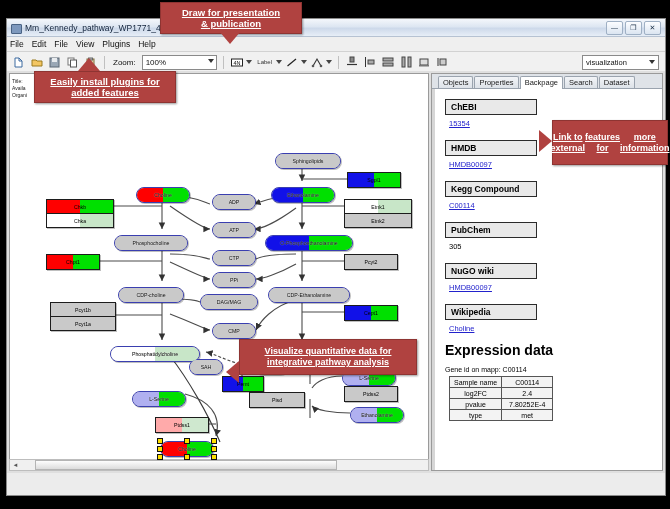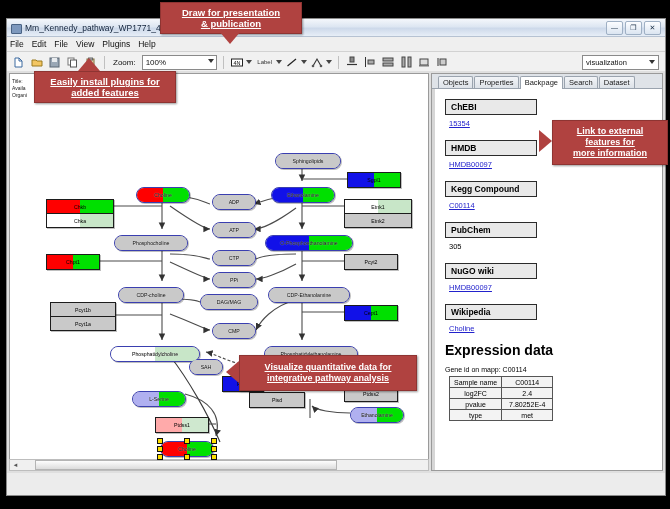--- a/index.html
+++ b/index.html
@@ -567,26 +567,26 @@
    <div>&amp; publication</div>
  </div>
  <div class="arrow-d" style="left:219px;top:31px;"></div>
 
  <div class="callout" style="left:34px;top:71px;width:140px;height:30px;font-size:9.5px;flex-direction:column;">
    <div>Easily install plugins for</div>
    <div>added features</div>
  </div>
  <div class="arrow-u" style="left:78px;top:58px;"></div>
 
- <div class="callout" style="left:552px;top:120px;width:114px;height:43px;font-size:9px;flex-direction:column;text-align:center;">
+ <div class="callout" style="left:552px;top:120px;width:114px;height:43px;font-size:9px;flex-direction:row;text-align:center;">
    <div>Link  to external</div>
    <div>features  for</div>
    <div>more information</div>
  </div>
  <div class="arrow-r" style="left:539px;top:130px;"></div>
 
- <div class="callout" style="left:239px;top:355px;width:176px;height:34px;font-size:9px;flex-direction:column;">
+ <div class="callout" style="left:239px;top:339px;width:176px;height:34px;font-size:9px;flex-direction:column;">
    <div>Visualize quantitative data  for</div>
    <div>integrative pathway analysis</div>
  </div>
  <div class="arrow-l" style="left:226px;top:361px;"></div>
 
 </div>
 
 </body></html>

